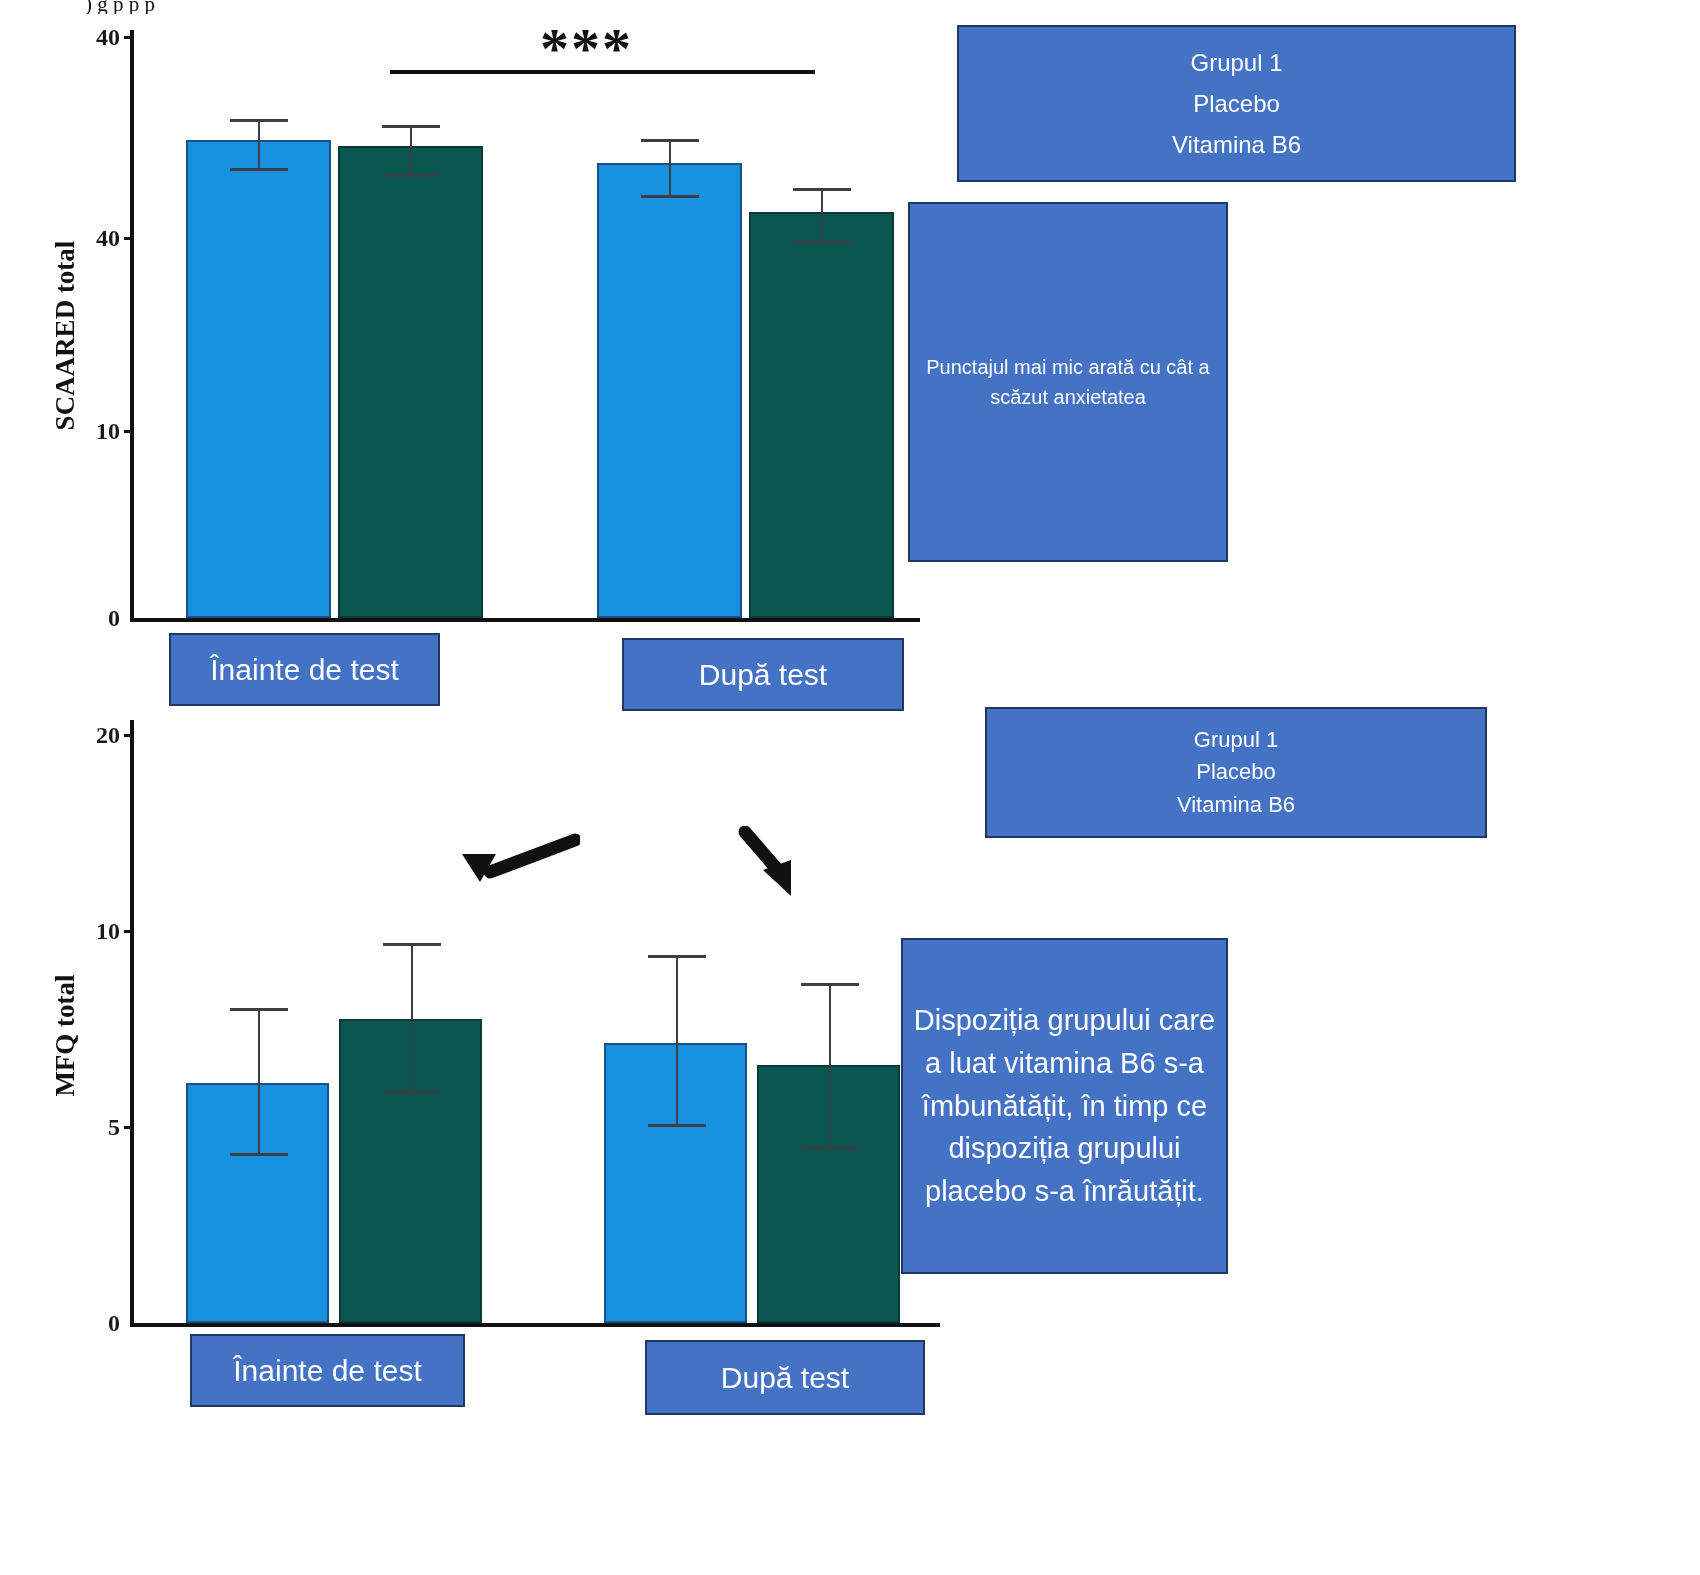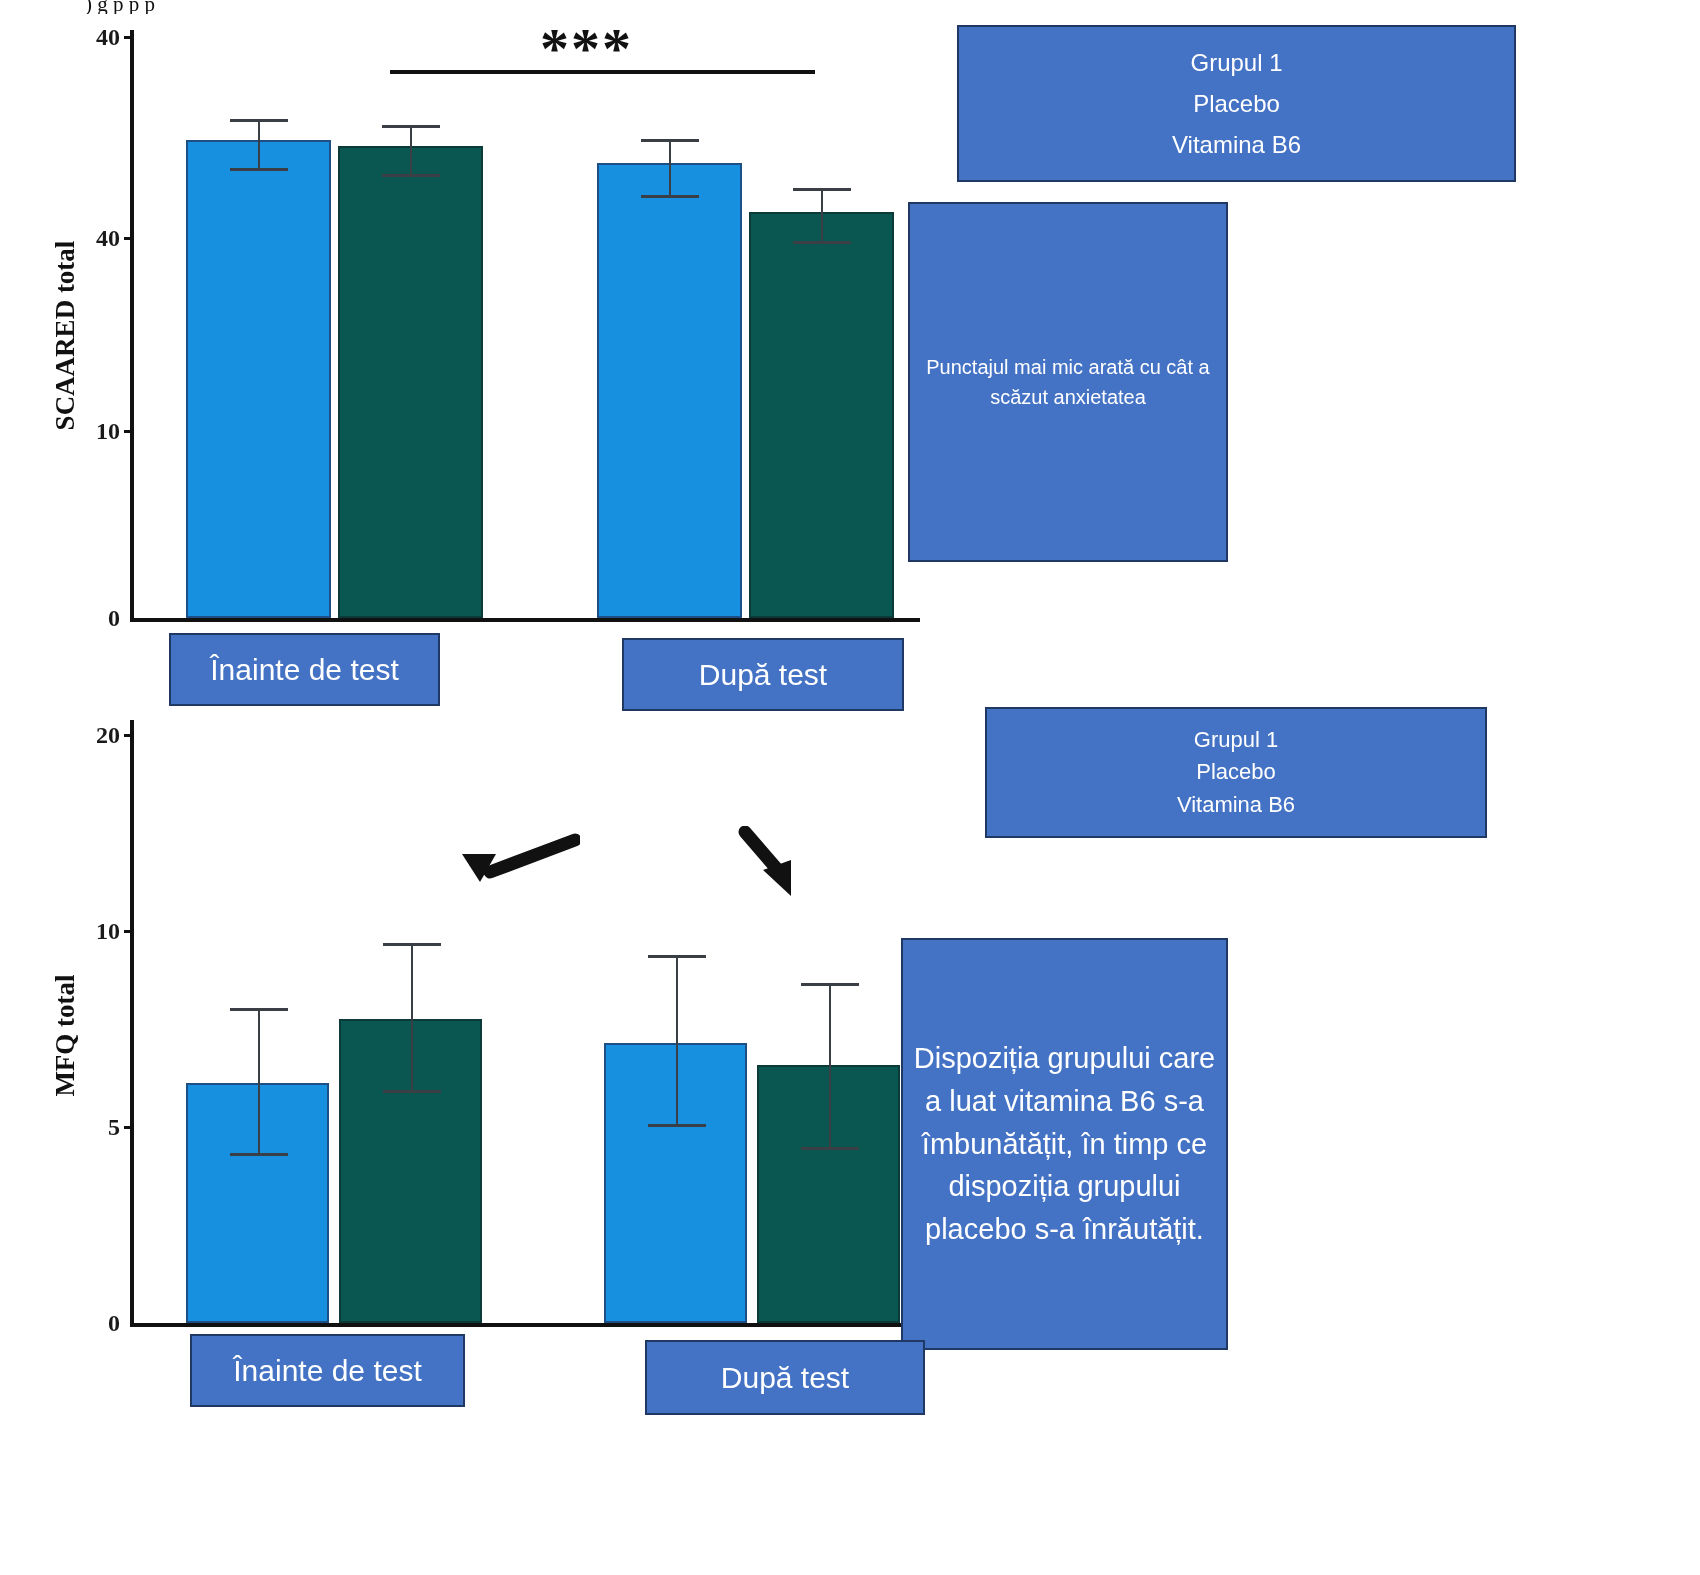--- a/index.html
+++ b/index.html
@@ -179,21 +179,21 @@
     </div>
   </div>
 
 
   <div class="box legend" style="left:985px;top:707px;width:502px;height:131px;font-size:22px;">
     <span>Grupul 1</span>
     <span>Placebo</span>
     <span>Vitamina B6</span>
   </div>
 
-  <div class="box" style="left:901px;top:938px;width:327px;height:412px;font-size:29px;line-height:1.48;">
+  <div class="box" style="left:901px;top:938px;width:327px;height:336px;font-size:29px;line-height:1.48;">
     <p>Dispoziția grupului care a luat vitamina B6 s-a îmbunătățit, în timp ce dispoziția grupului placebo s-a înrăutățit.</p>
   </div>
 
   <svg class="arrow" style="left:450px;top:832px;width:130px;height:60px;" viewBox="0 0 130 60">
     <path d="M125 8 L40 40" stroke="#111" stroke-width="13" fill="none" stroke-linecap="round"></path>
     <path d="M12 22 L46 22 L30 50 Z" fill="#111"></path>
   </svg>
 
   <svg class="arrow" style="left:735px;top:826px;width:80px;height:80px;" viewBox="0 0 80 80">
     <path d="M10 6 L48 50" stroke="#111" stroke-width="13" fill="none" stroke-linecap="round"></path>

